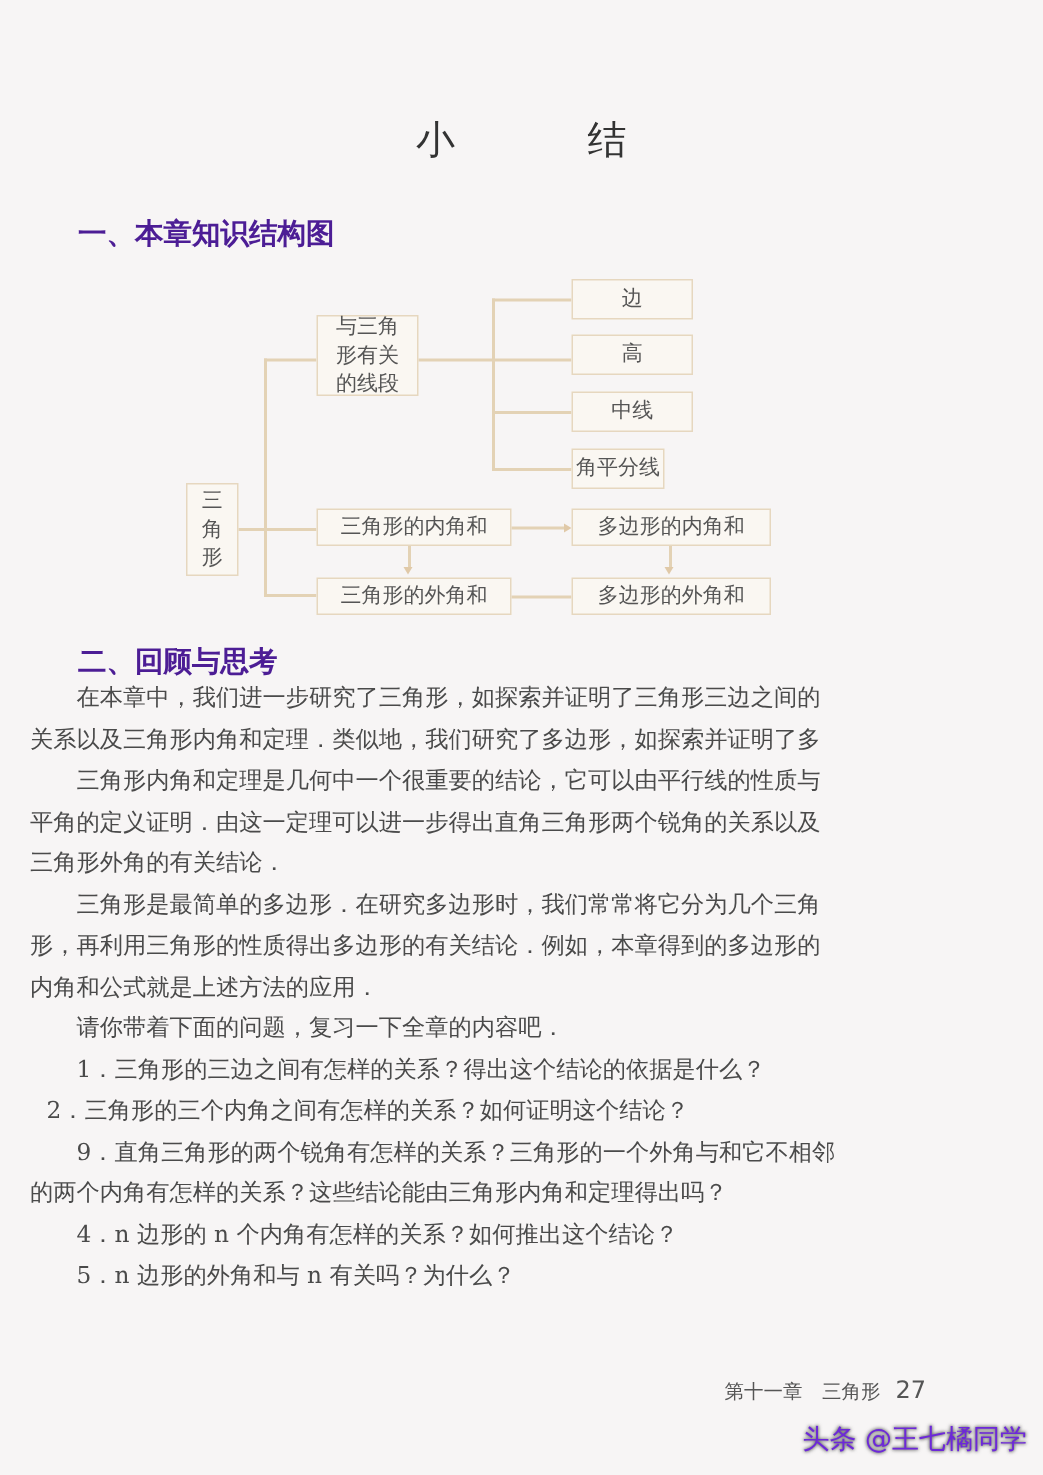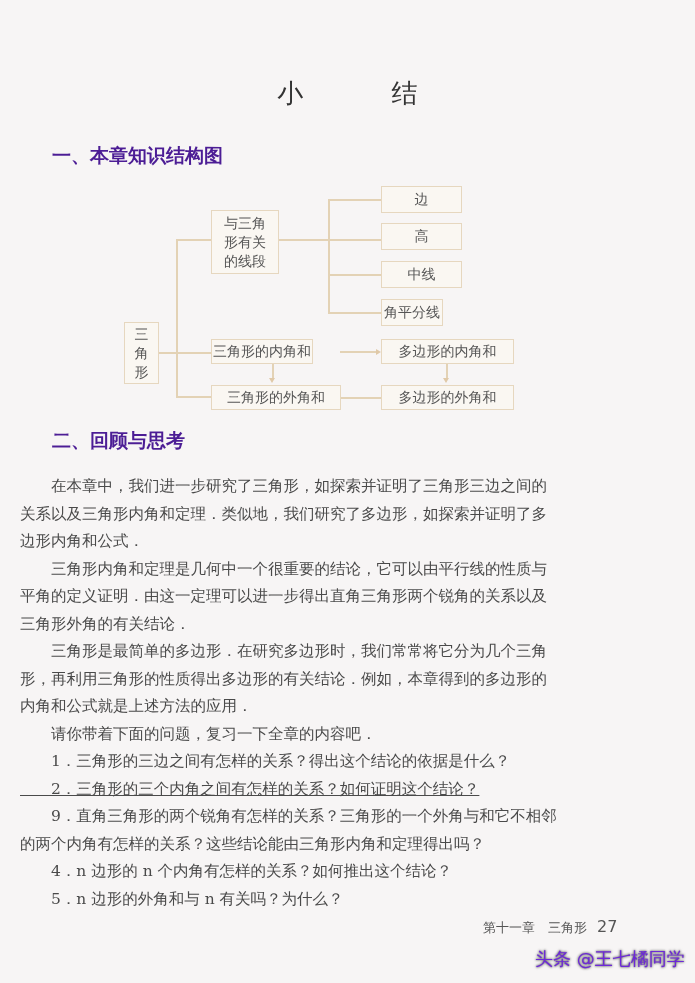--- a/index.html
+++ b/index.html
@@ -18,21 +18,21 @@
     font-weight:bold; font-size:19px; color:#4c1d95;
   }
   .diagram { position:absolute; left:0; top:0; width:695px; height:430px; }
   .box {
     position:absolute; border:1.5px solid #e6d7bf; background:#faf7f2;
     display:flex; align-items:center; justify-content:center;
     font-size:14px; color:#555; box-sizing:border-box; text-align:center; line-height:19px;
   }
   .line { position:absolute; background:#e3d2b5; }
   .para {
-    position:absolute; left:0; width:556px; font-size:15.5px; line-height:27.5px; color:#4a4a4a;margin-top:21px;
+    position:absolute; left:0; width:556px; font-size:15.5px; line-height:27.5px; color:#4a4a4a;
   }
   .para p { margin:0; white-space:nowrap; }
   .footer {
     position:absolute; top:917px; left:483px; font-size:13px; color:#555;
     font-family:"DejaVu Sans","Liberation Sans",sans-serif;
   }
   .footer .num { font-size:16px; margin-left:10px; }
   .watermark {
     position:absolute; top:947px; left:535px; font-size:18px; color:#6d28d9;
     font-family:"DejaVu Sans","Liberation Sans",sans-serif;
@@ -69,48 +69,47 @@
   <div class="arrow-right" style="left:376px; top:349px;"></div>
   <div class="line" style="left:340px; top:397px; width:41px; height:1.5px;"></div>
   <div class="line" style="left:272px; top:363px; width:1.5px; height:16px;"></div>
   <div class="arrow-down" style="left:269px; top:378px;"></div>
   <div class="line" style="left:446px; top:363px; width:1.5px; height:16px;"></div>
   <div class="arrow-down" style="left:443px; top:378px;"></div>
 
   <div class="box" style="left:124px; top:322px; width:35px; height:62px; white-space:pre;">三
 角
 形</div>
-  <div class="box" style="left:211px; top:210px; width:68px; height:64px; white-space:pre;">与三角
+  <div class="box" style="left:211px; top:210px; width:68px; height:54px; white-space:pre;">与三角
 形有关
 的线段</div>
   <div class="box" style="left:381px; top:186px; width:81px; height:27px;">边</div>
   <div class="box" style="left:381px; top:223px; width:81px; height:27px;">高</div>
   <div class="box" style="left:381px; top:261px; width:81px; height:27px;">中线</div>
   <div class="box" style="left:381px; top:299px; width:62px; height:27px;">角平分线</div>
-  <div class="box" style="left:211px; top:339px; width:102px; height:25px;">三角形的内角和</div>
+  <div class="box" style="left:211px; top:339px; width:130px; height:25px;">三角形的内角和</div>
   <div class="box" style="left:211px; top:385px; width:130px; height:25px;">三角形的外角和</div>
   <div class="box" style="left:381px; top:339px; width:133px; height:25px;">多边形的内角和</div>
   <div class="box" style="left:381px; top:385px; width:133px; height:25px;">多边形的外角和</div>
 </div>
 
 <div class="h2" style="top:428px;">二、回顾与思考</div>
 
 <div class="para" style="top:452px;">
   <p style="padding-left:20px;">　　在本章中，我们进一步研究了三角形，如探索并证明了三角形三边之间的</p>
   <p style="padding-left:20px;">关系以及三角形内角和定理．类似地，我们研究了多边形，如探索并证明了多</p>
-  <p style="padding-left:20px;">边形内角和公式．</p>
   <p style="padding-left:20px;">　　三角形内角和定理是几何中一个很重要的结论，它可以由平行线的性质与</p>
   <p style="padding-left:20px;">平角的定义证明．由这一定理可以进一步得出直角三角形两个锐角的关系以及</p>
   <p style="padding-left:20px;">三角形外角的有关结论．</p>
   <p style="padding-left:20px;">　　三角形是最简单的多边形．在研究多边形时，我们常常将它分为几个三角</p>
   <p style="padding-left:20px;">形，再利用三角形的性质得出多边形的有关结论．例如，本章得到的多边形的</p>
   <p style="padding-left:20px;">内角和公式就是上述方法的应用．</p>
   <p style="padding-left:20px;">　　请你带着下面的问题，复习一下全章的内容吧．</p>
   <p style="padding-left:20px;">　　1．三角形的三边之间有怎样的关系？得出这个结论的依据是什么？</p>
-  <p style="padding-left:20px;text-decoration:underline;">　　2．三角形的三个内角之间有怎样的关系？如何证明这个结论？</p>
+  <p style="">　　2．三角形的三个内角之间有怎样的关系？如何证明这个结论？</p>
   <p style="padding-left:20px;">　　9．直角三角形的两个锐角有怎样的关系？三角形的一个外角与和它不相邻</p>
   <p style="padding-left:20px;">的两个内角有怎样的关系？这些结论能由三角形内角和定理得出吗？</p>
   <p style="padding-left:20px;">　　4．n 边形的 n 个内角有怎样的关系？如何推出这个结论？</p>
   <p style="padding-left:20px;">　　5．n 边形的外角和与 n 有关吗？为什么？</p>
 </div>
 
 <div class="footer">
   <span>第十一章　三角形</span><span class="num">27</span>
 </div>
 

